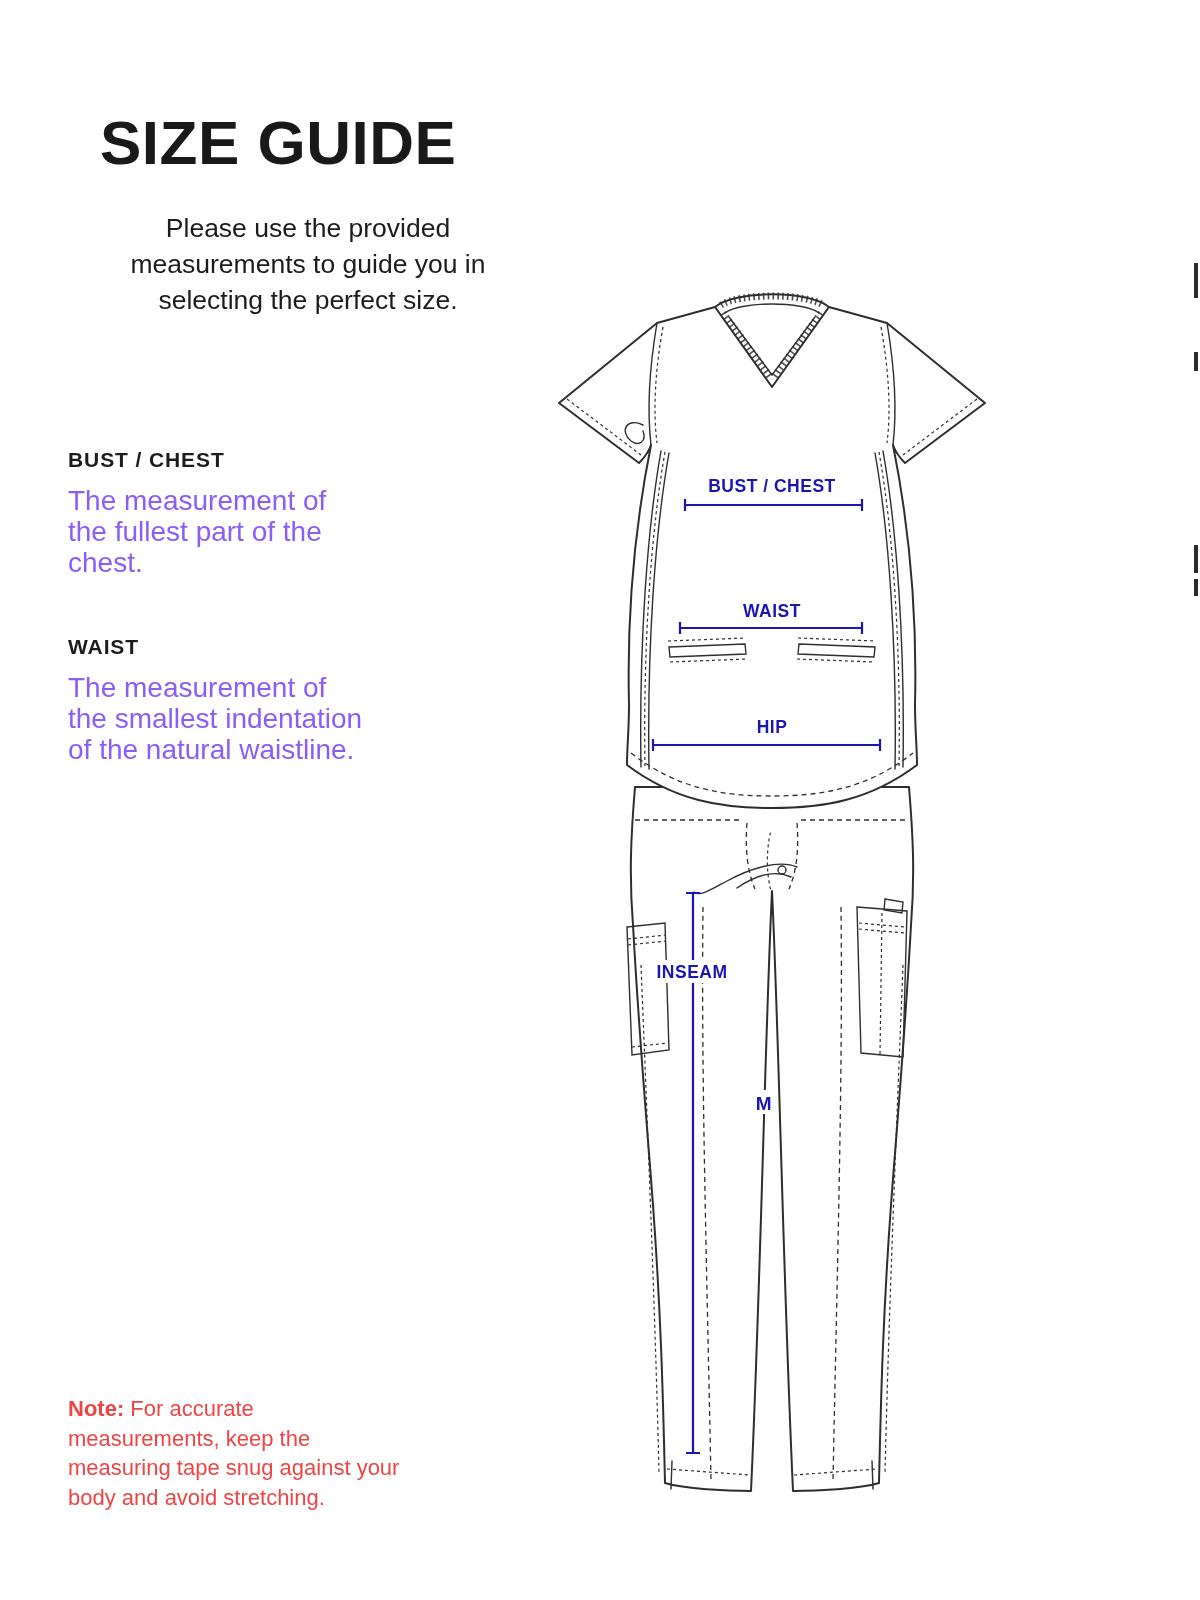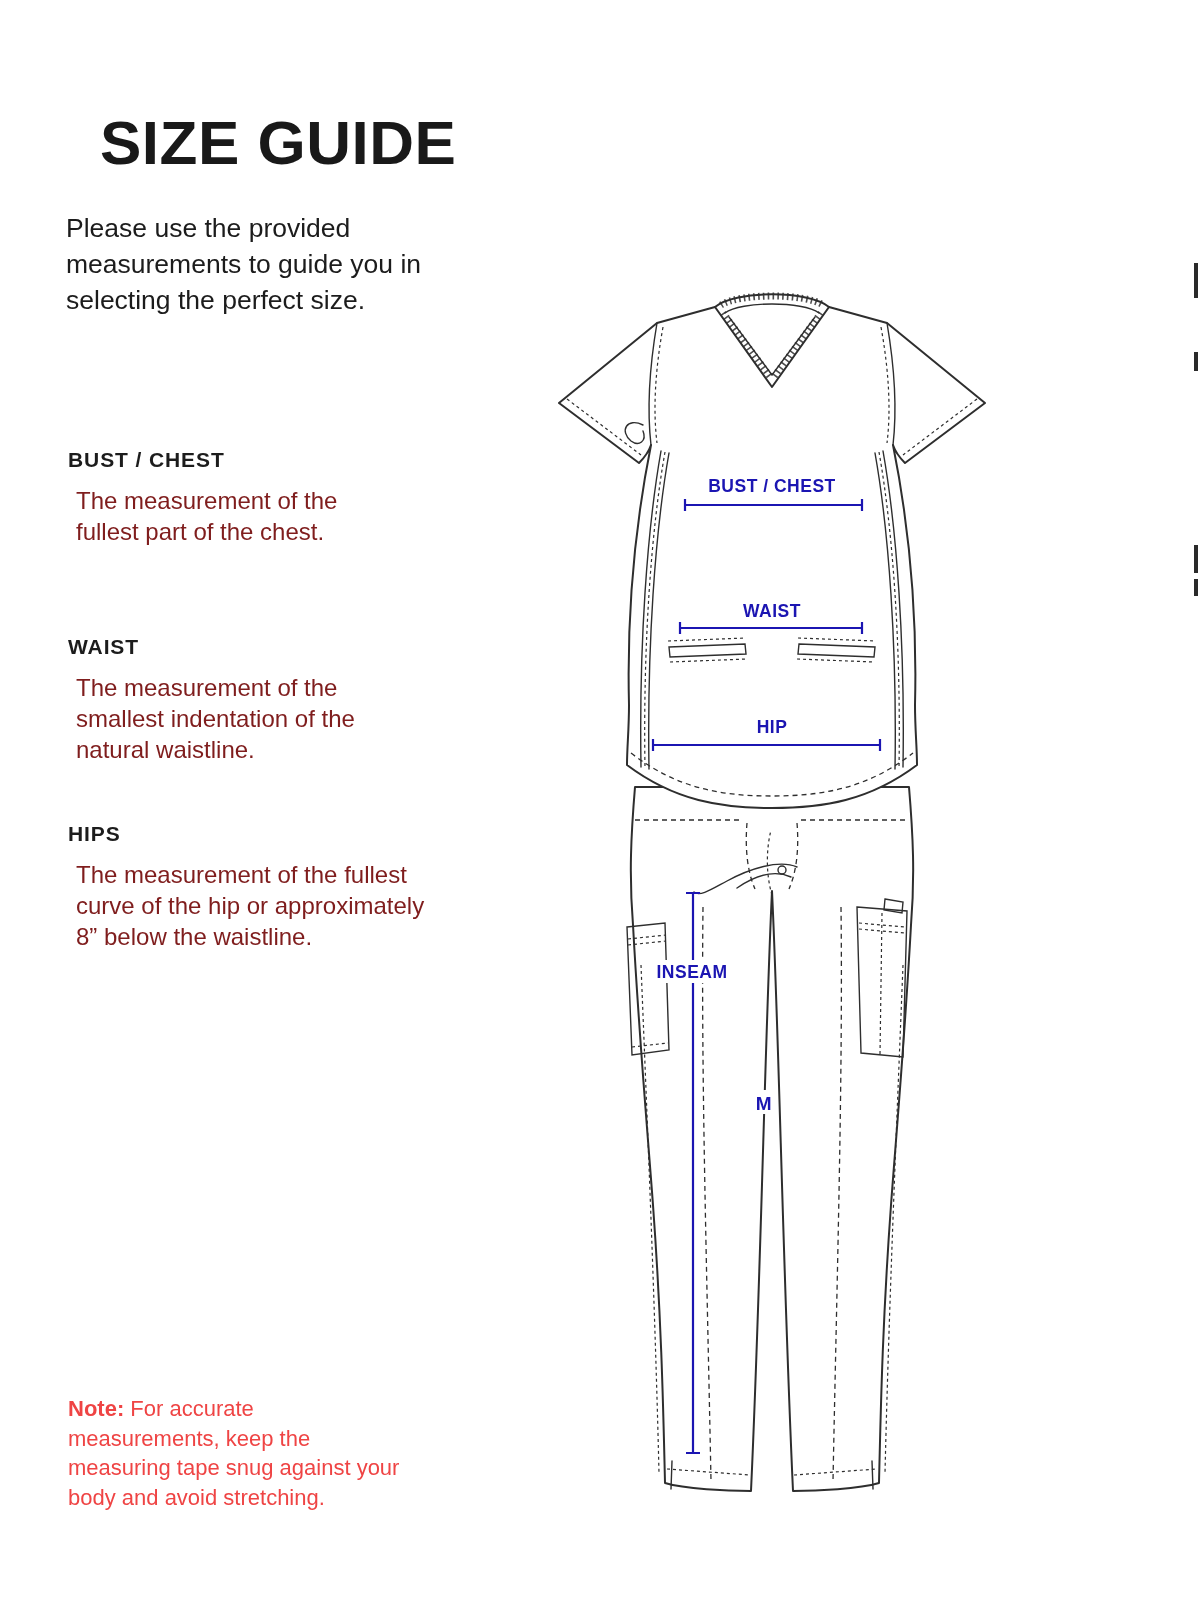--- a/index.html
+++ b/index.html
@@ -2,27 +2,27 @@
 <html><head>
 <meta charset="utf-8">
 <style>
   html,body{margin:0;padding:0;background:#ffffff;}
   body{font-family:"Liberation Sans","DejaVu Sans",sans-serif;color:#1d1d1d;
        --accent:#1b15b2;--line:#2e2e2e;}
   .canvas{position:relative;width:1200px;height:1600px;background:#fff;overflow:hidden;}
 
   .page-title{position:absolute;left:68px;top:70px;font-size:62px;font-weight:bold;
               letter-spacing:.5px;color:#191919;line-height:1;margin-left:32px;}
-  .intro{position:absolute;left:66px;top:183px;width:448px;font-size:26.5px;
-         line-height:36px;color:#1c1c1c;}
+  .intro{position:absolute;left:84px;top:183px;width:448px;font-size:26.5px;
+         line-height:36px;color:#1c1c1c;text-align:center;}
 
   .section{position:absolute;left:68px;}
   .section-heading{font-size:21px;font-weight:bold;letter-spacing:.9px;color:#1c1c1c;
                    margin:0 0 13px 0;}
-  .section-body{font-size:24px;line-height:31px;color:#7f1d1d;margin:8px;}
+  .section-body{font-size:28px;line-height:31px;color:#8b5cf6;margin:0;}
   .sec-bust{top:448px;}  .sec-bust  .section-body{width:282px;}
   .sec-waist{top:635px;} .sec-waist .section-body{width:302px;}
   .sec-hips{top:822px;}  .sec-hips  .section-body{width:372px;}
   .sec-inseam{top:1025px;} .sec-inseam .section-body{width:318px;}
 
   .note{position:absolute;left:68px;top:1372px;width:334px;font-size:22px;
         line-height:29.5px;color:#ef4444;}
   .note b{font-weight:bold;}
 
   .diagram-wrap{position:absolute;left:535px;top:275px;width:460px;height:1245px;}
@@ -54,24 +54,20 @@
   <div class="section sec-bust">
     <h2 class="section-heading">BUST / CHEST</h2>
     <p class="section-body">The measurement of the fullest part of the chest.</p>
   </div>
 
   <div class="section sec-waist">
     <h2 class="section-heading">WAIST</h2>
     <p class="section-body">The measurement of the smallest indentation of the natural waistline.</p>
   </div>
 
-  <div class="section sec-hips">
-    <h2 class="section-heading">HIPS</h2>
-    <p class="section-body">The measurement of the fullest curve of the hip or approximately 8” below the waistline.</p>
-  </div>
 
 
   <p class="note"><b>Note:</b> <span>For accurate measurements, keep the measuring tape snug against your body and avoid stretching.</span></p>
 
   <div class="diagram-wrap">
     <svg width="460" height="1245" viewBox="0 0 460 1245">
 
       <g>
         <path class="ln fillwhite" d="M100,512 C96,560 94,600 98,650 C104,760 112,850 118,930 C126,1040 128,1120 130,1208
              C150,1214 192,1216 216,1216

